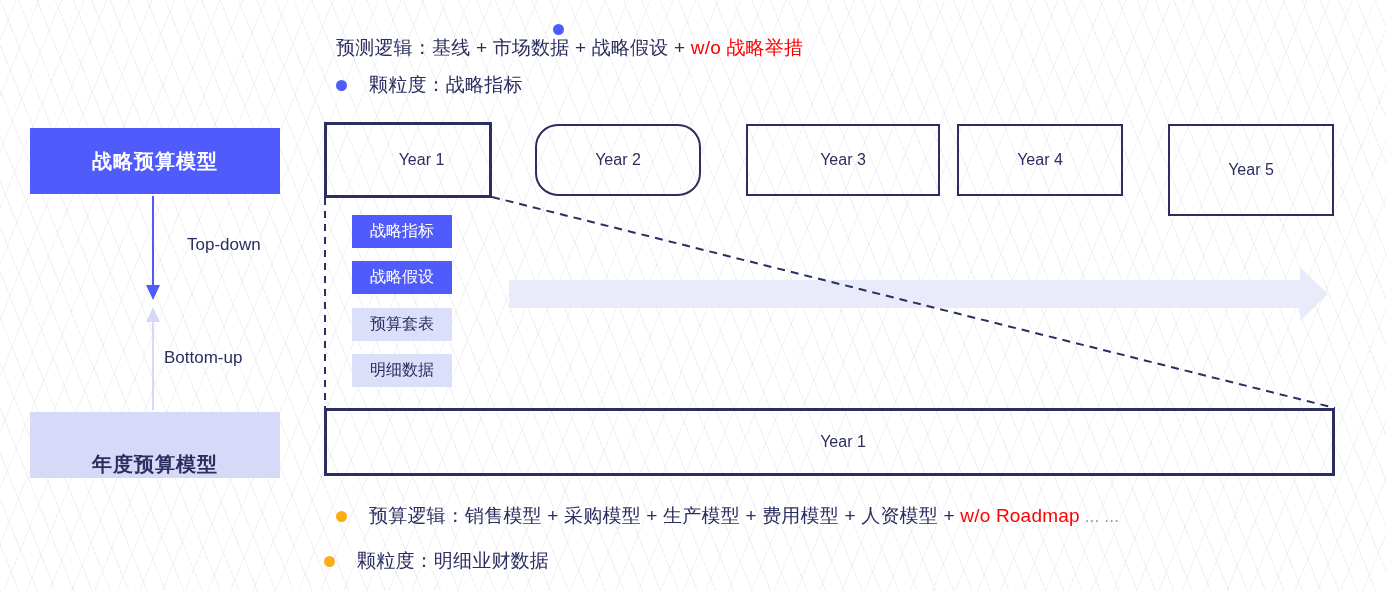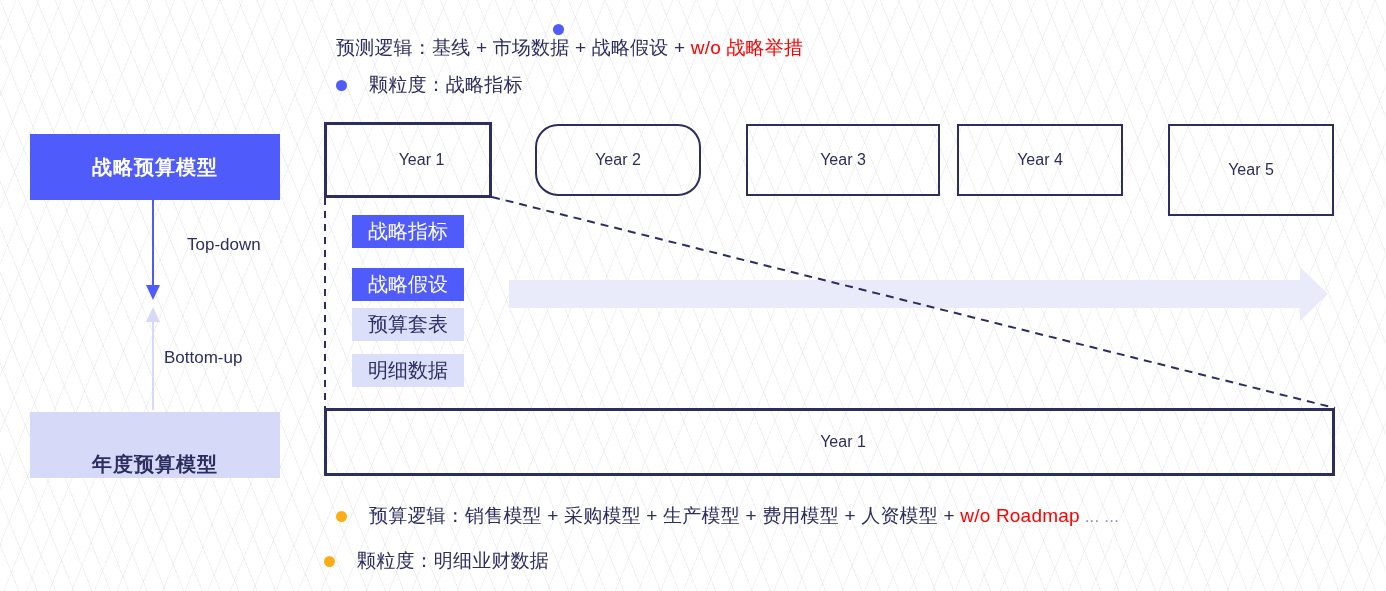--- a/index.html
+++ b/index.html
@@ -55,21 +55,20 @@
     align-items: center;
     justify-content: center;
     font-size: 20px;
     font-weight: bold;
     letter-spacing: 1px;
   }
   #strategic-box {
     left: 30px; top: 128px; width: 250px; height: 66px;
     background: #4f5bfb;
     color: #ffffff;
-    margin-top: 6px;
   }
   #annual-box {
     left: 30px; top: 412px; width: 250px; height: 66px;
     background: #d6d9f8;
     color: #2b2e5e;
     align-items: flex-end;
   }
   .flow-label {
     position: absolute;
     font-size: 17px;
@@ -90,26 +89,26 @@
     font-size: 16px;
     color: #2b2e5e;
     box-sizing: border-box;
   }
   .year-box.primary { border-width: 3px; padding-left: 27px; }
 
   
   .tag {
     position: absolute;
     left: 352px;
-    width: 112px;
+    width: 100px;
     height: 33px;
     display: flex;
     align-items: center;
     justify-content: center;
-    font-size: 20px;
+    font-size: 16px;
     box-sizing: border-box;
   }
   .tag.solid { background: #4f5bfb; color: #ffffff; }
   .tag.soft  { background: #dcdffa; color: #2b2e5e; }
 
   svg.overlay {
     position: absolute;
     left: 0; top: 0;
     width: 1386px;
     height: 591px;
@@ -160,21 +159,21 @@
   <div class="year-box" style="left:957px; top:124px; width:166px; height:72px;">
     <span>Year 4</span>
   </div>
   <div class="year-box" style="left:1168px; top:124px; width:166px; height:92px;">
     <span>Year 5</span>
   </div>
 
   <div class="tag solid" style="top:215px;">
     <span>战略指标</span>
   </div>
-  <div class="tag solid" style="top:268px;">
+  <div class="tag solid" style="top:261px;">
     <span>战略假设</span>
   </div>
   <div class="tag soft" style="top:308px;">
     <span>预算套表</span>
   </div>
   <div class="tag soft" style="top:354px;">
     <span>明细数据</span>
   </div>
 
   <svg class="overlay">

